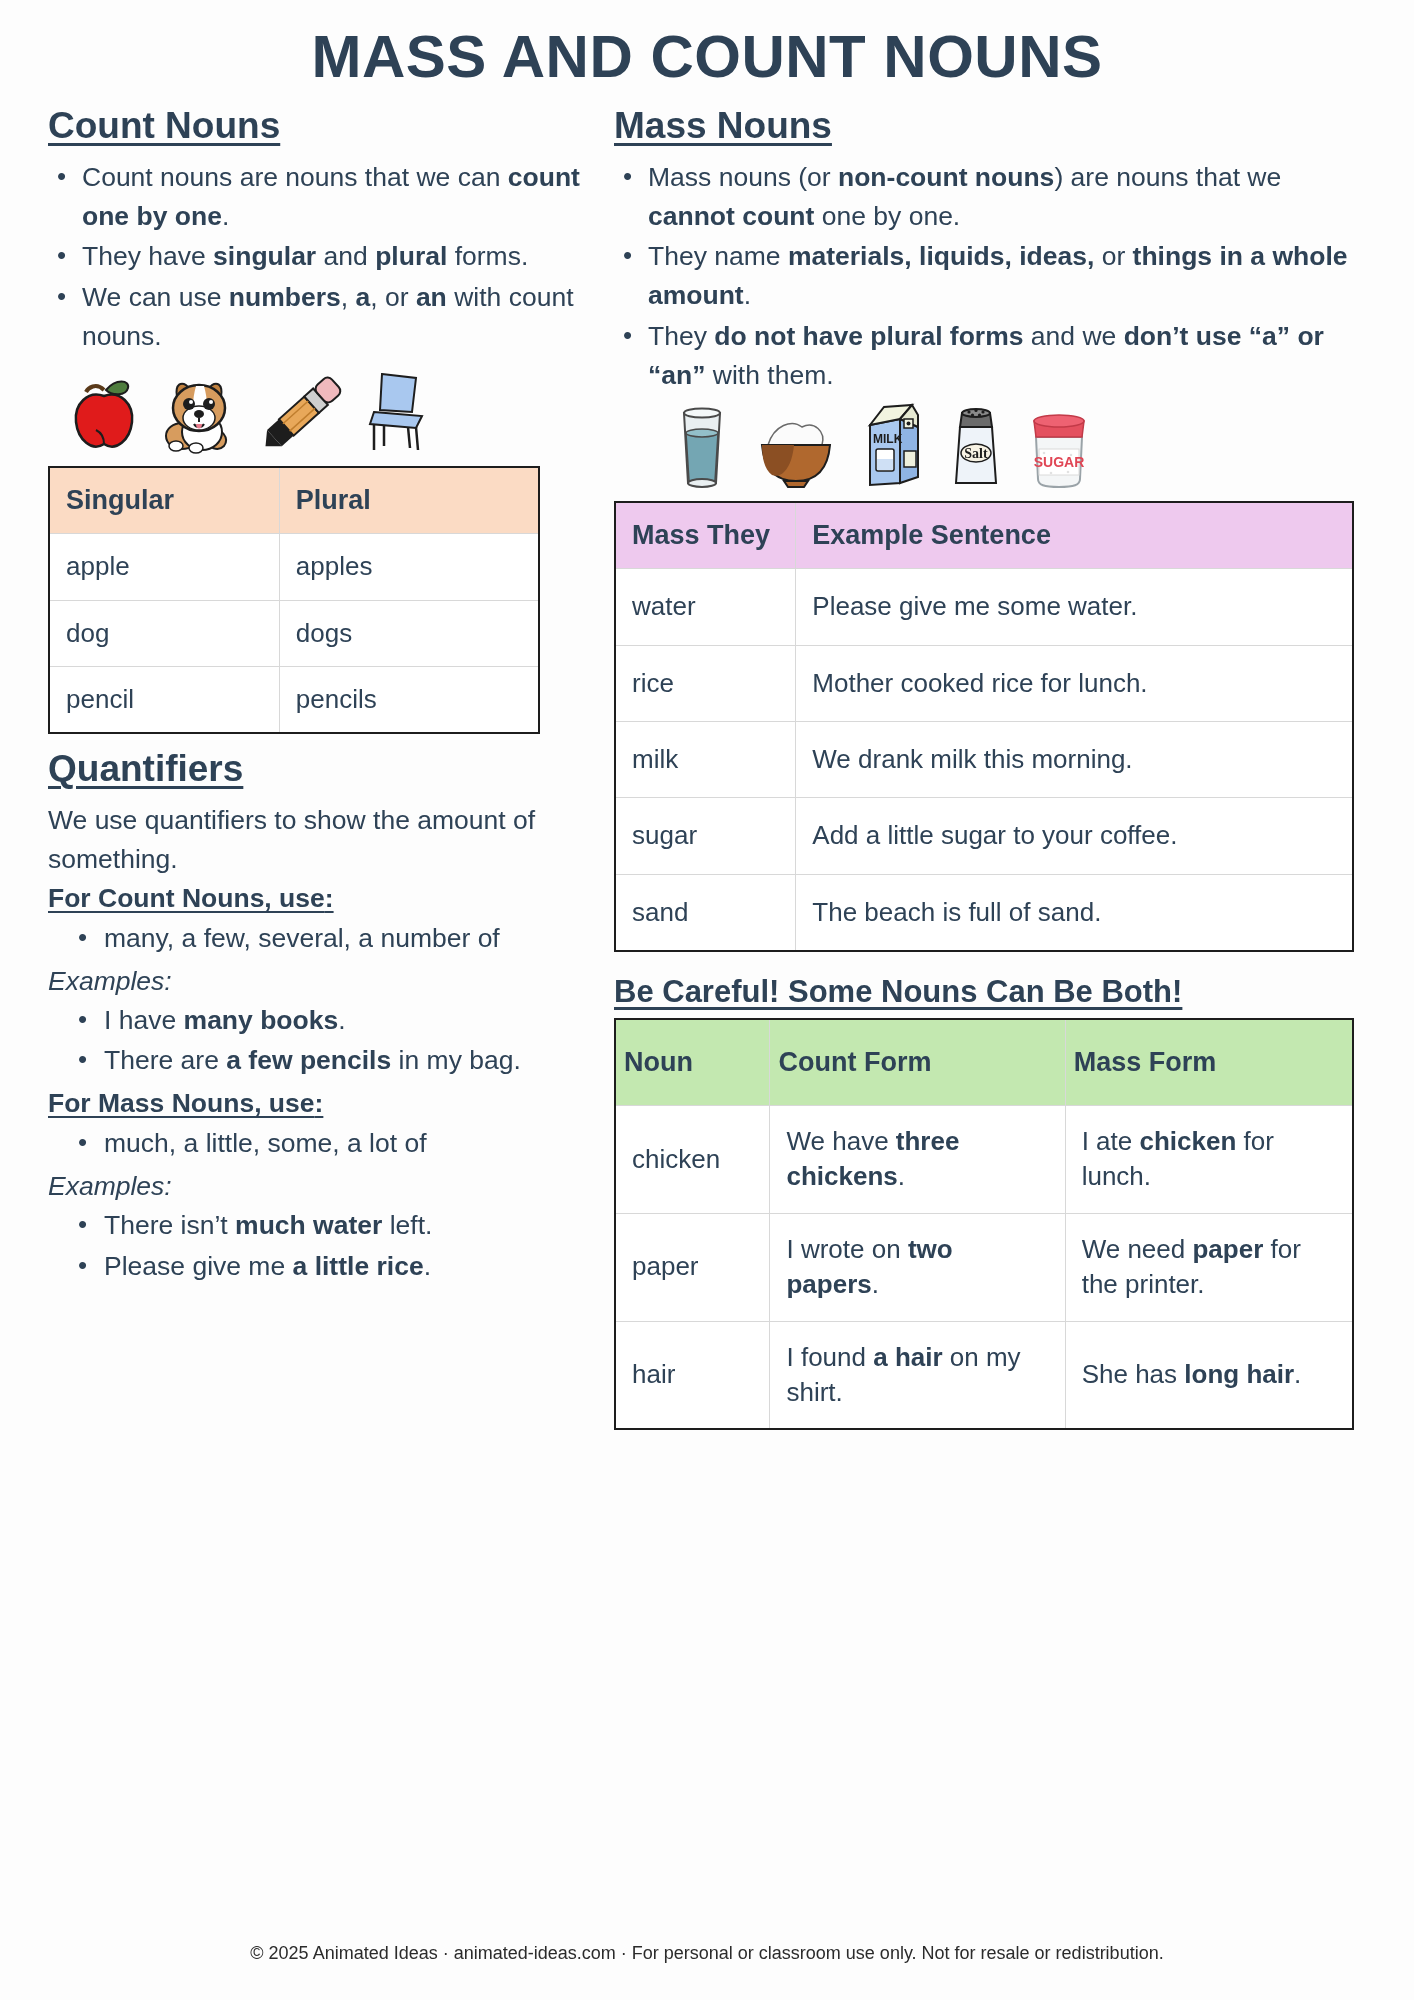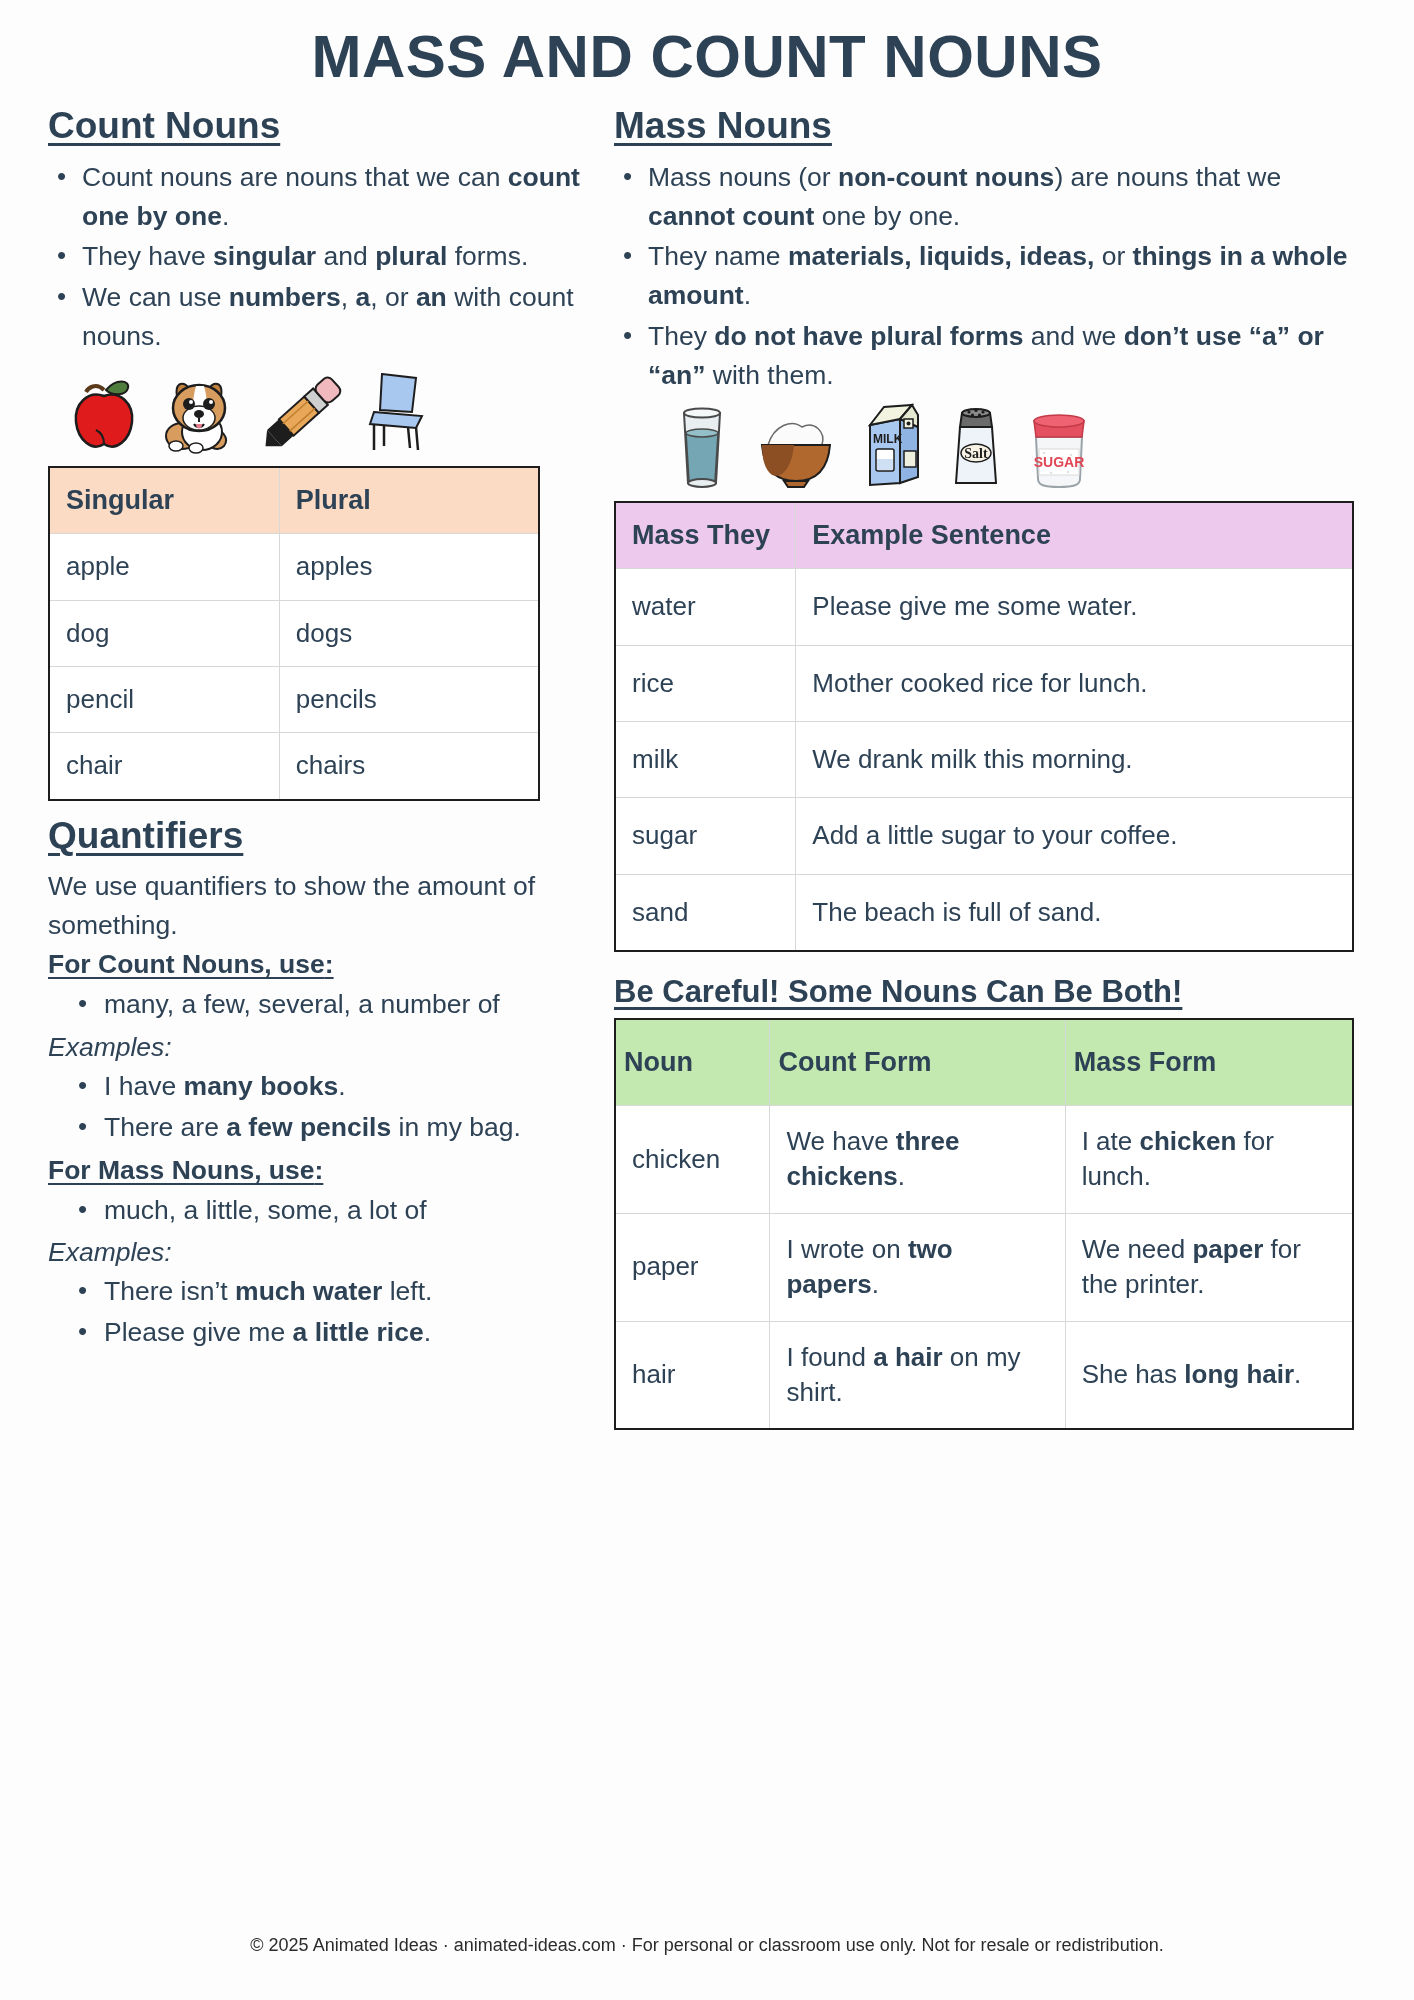--- a/index.html
+++ b/index.html
@@ -173,21 +173,21 @@
     text-underline-offset: 5px;
     text-decoration-thickness: 3px;
     margin-top: 22px;
     margin-bottom: 4px;
     color: #2e4256;
   }
 
   
   .footer {
     position: absolute;
-    bottom: 44px;
+    bottom: 36px;
     left: 0;
     width: 100%;
     text-align: center;
     font-size: 18px;
     color: #2b2b2b;
     font-family: "Liberation Sans", sans-serif;
   }
 </style>
 </head>
 <body>
@@ -274,24 +274,20 @@
             <td>apples</td>
           </tr>
           <tr>
             <td>dog</td>
             <td>dogs</td>
           </tr>
           <tr>
             <td>pencil</td>
             <td>pencils</td>
           </tr>
-          <tr>
-            <td>chair</td>
-            <td>chairs</td>
-          </tr>
         </tbody>
       </table>
 
       <div class="quantifiers">
         <h2 class="section-heading">Quantifiers</h2>
         <div class="para">We use quantifiers to show the amount of something.</div>
 
         <div class="sub-heading"><span>For Count Nouns, use</span><span>:</span></div>
 
         <ul class="bullets indented">

